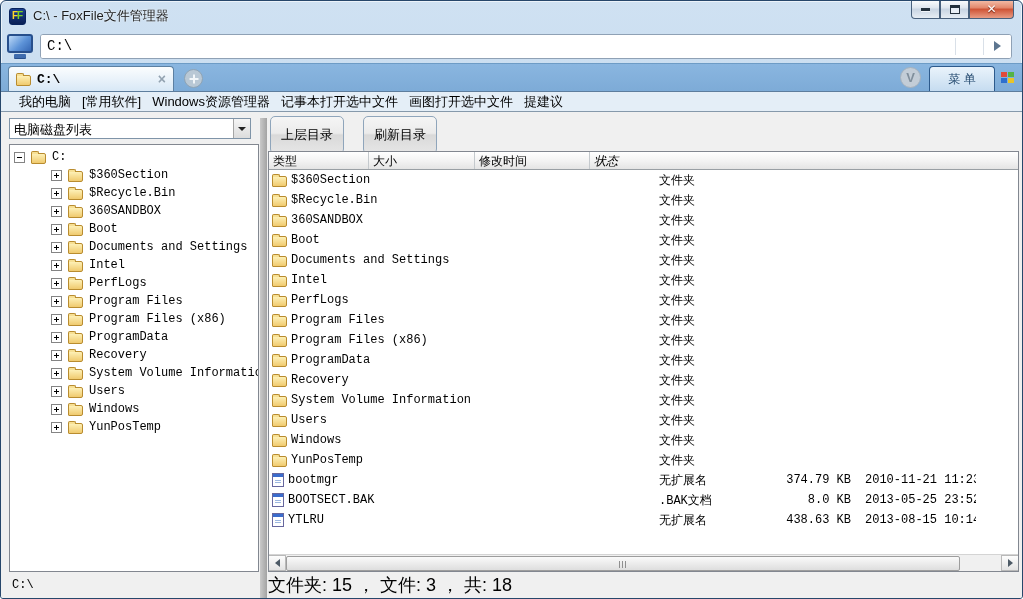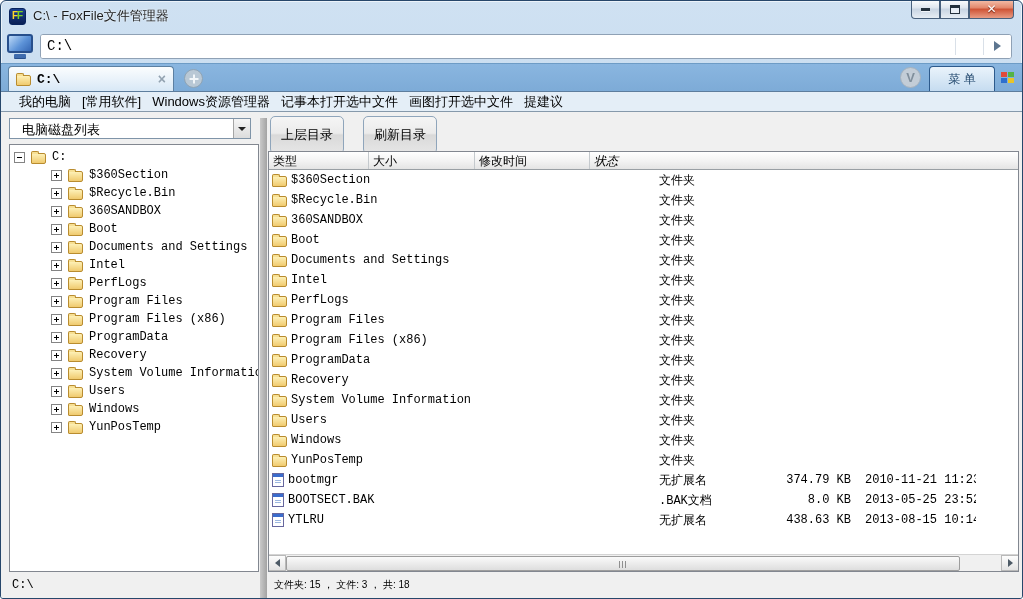--- a/index.html
+++ b/index.html
@@ -77,21 +77,21 @@
   
   .toolbar { height:21px; background:#e4eef7; border-top:1px solid #5d7d9d; border-bottom:1px solid #8699ab;
              display:flex; align-items:center; padding:0 18px; gap:11px; font-size:13px; color:#000; }
   .tool-link { cursor:default; white-space:nowrap; }
 
   
   .client { flex:1; background:#f0f0f0; display:flex; padding:6px 3px 0 8px; min-height:0; }
 
   .left-pane { width:250px; flex:none; display:flex; flex-direction:column; min-height:0; }
   .combo { height:21px; margin-right:8px; border:1px solid #7f94a8; background:#fff; display:flex; }
-  .combo-label { flex:1; font-size:13px; padding:2px 0 0 12px; white-space:nowrap; overflow:hidden; }
+  .combo-label { flex:1; font-size:13px; padding:2px 0 0 4px; white-space:nowrap; overflow:hidden; }
   .combo-btn { width:17px; background:linear-gradient(#f5f5f5,#dcdcdc); border-left:1px solid #a5a5a5;
                display:flex; align-items:center; justify-content:center; cursor:default; }
   .combo-btn .tri { width:0; height:0; border-left:4px solid transparent; border-right:4px solid transparent;
                     border-top:4px solid #222; }
   .tree-box { flex:1; margin-top:5px; border:1px solid #828790; background:#fff; overflow:hidden;
               font:12px "Liberation Mono","DejaVu Sans Mono",monospace; padding:3px 0 0 4px; }
   .tree-row { height:18px; display:flex; align-items:center; white-space:nowrap; }
   .tree-row.child { padding-left:37px; }
   .expand-box { width:11px; height:11px; flex:none; border:1px solid #848484; background:#fff;
                 position:relative; margin-right:6px; cursor:default; }
@@ -140,21 +140,21 @@
   .s-left { border-left:none; } .s-right { margin-left:auto; border-right:none; }
   .tri-sl { width:0; height:0; border-top:4px solid transparent; border-bottom:4px solid transparent;
             border-right:5px solid #4d5a66; }
   .tri-sr { width:0; height:0; border-top:4px solid transparent; border-bottom:4px solid transparent;
             border-left:5px solid #4d5a66; }
   .hthumb { width:90%; height:15px; background:linear-gradient(#fafafa,#dedede);
             border:1px solid #9d9d9d; border-radius:2px; position:relative; cursor:default; }
   .hthumb::before { content:""; position:absolute; left:50%; top:4px; transform:translateX(-50%);
             width:8px; height:7px;
             background:repeating-linear-gradient(90deg,#8f8f8f 0 1px,transparent 1px 3px); }
-  .right-status { height:26px; display:flex; align-items:center; padding-left:6px; font-size:10px; color:#000; }
+  .right-status { height:26px; display:flex; align-items:center; font-size:18px; color:#000; }
 
   
   .bottom-frame { height:29px; flex:none; background:linear-gradient(#dcebf9,#b9d4ed);
                   border-top:1px solid #8fb0cf; position:relative; }
   .watermark { position:absolute; right:14px; bottom:3px; font-size:27px; font-weight:bold;
                color:#f5841f; letter-spacing:1px; }
 </style>
 </head>
 <body>
 

